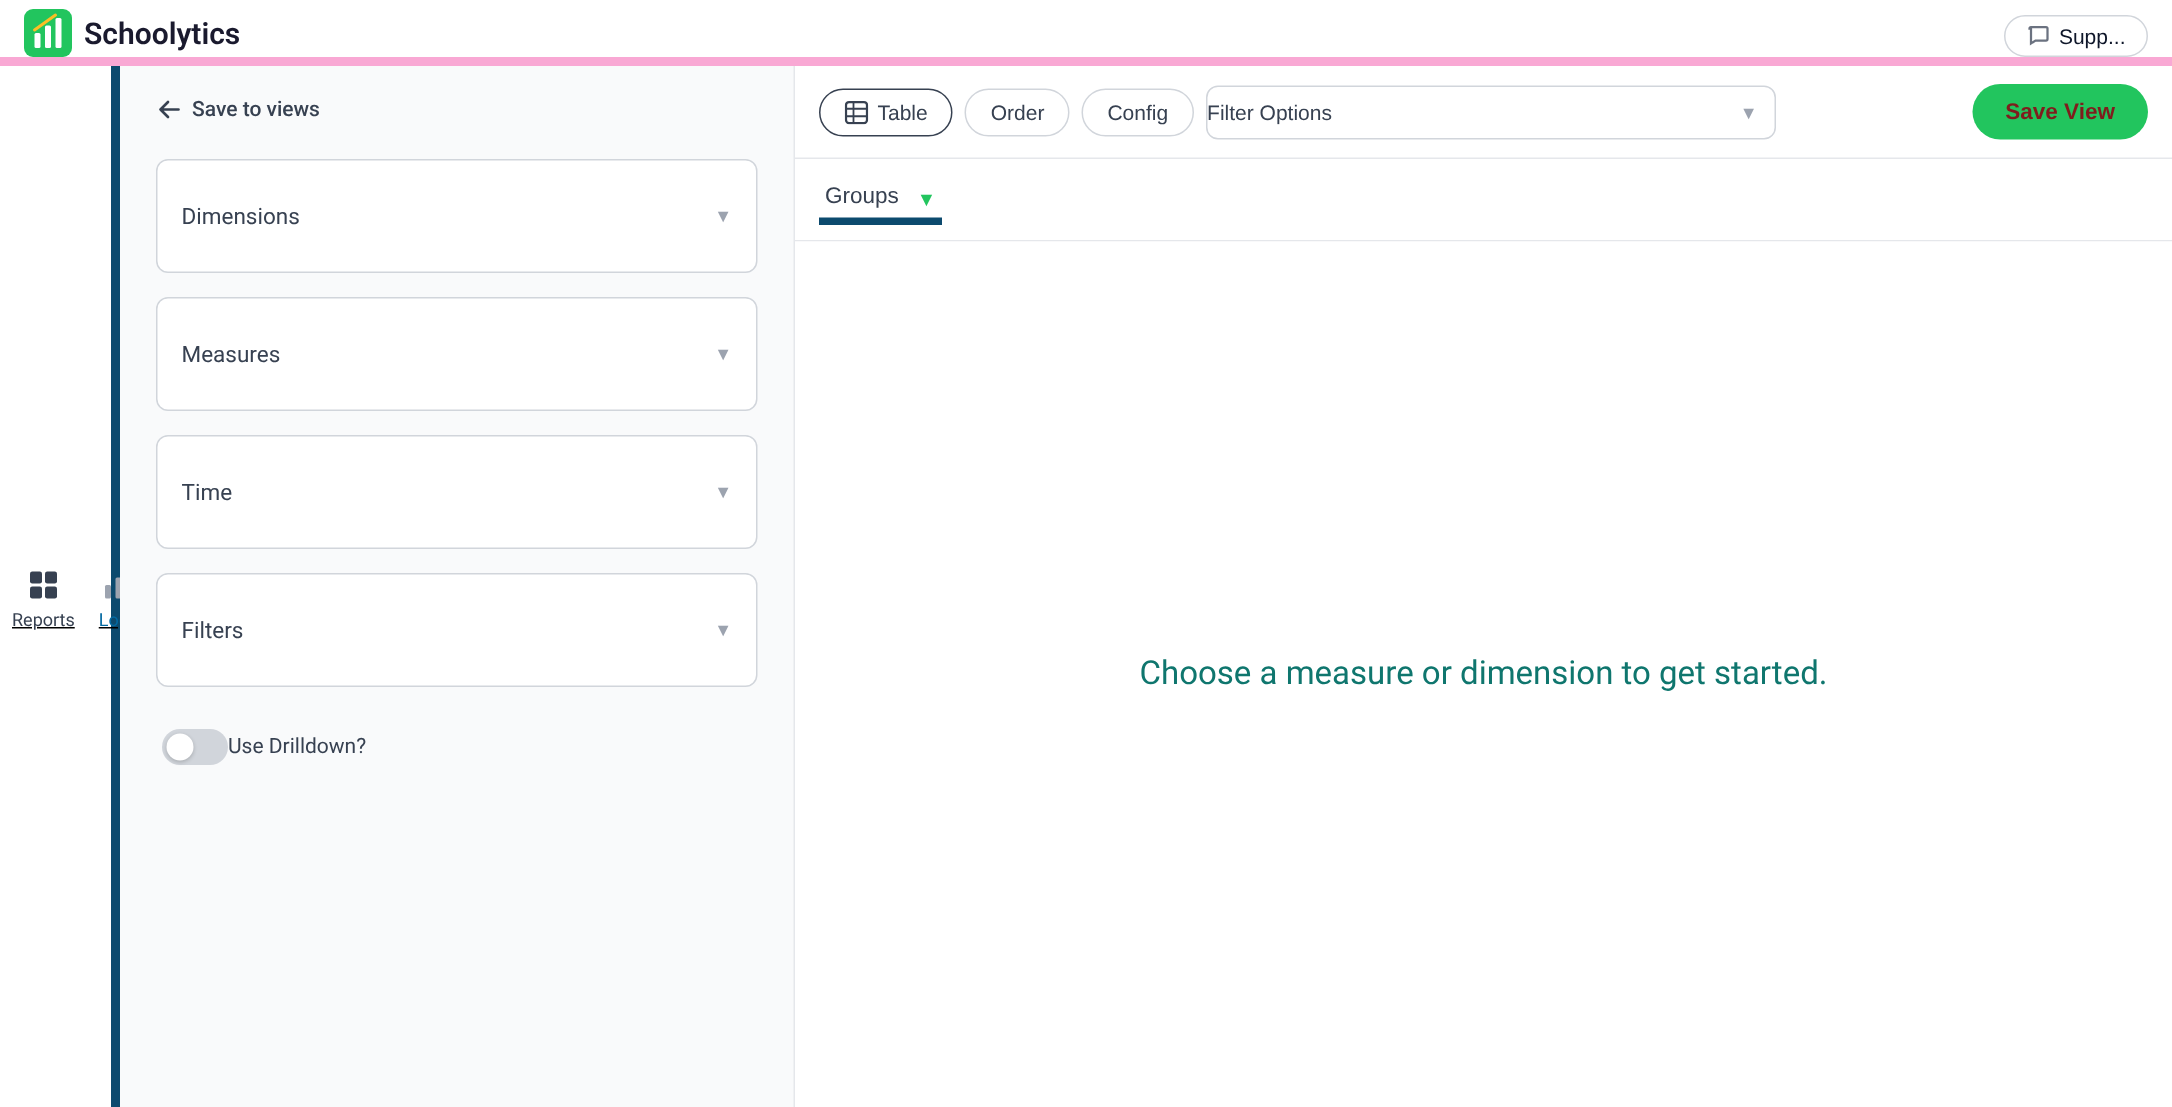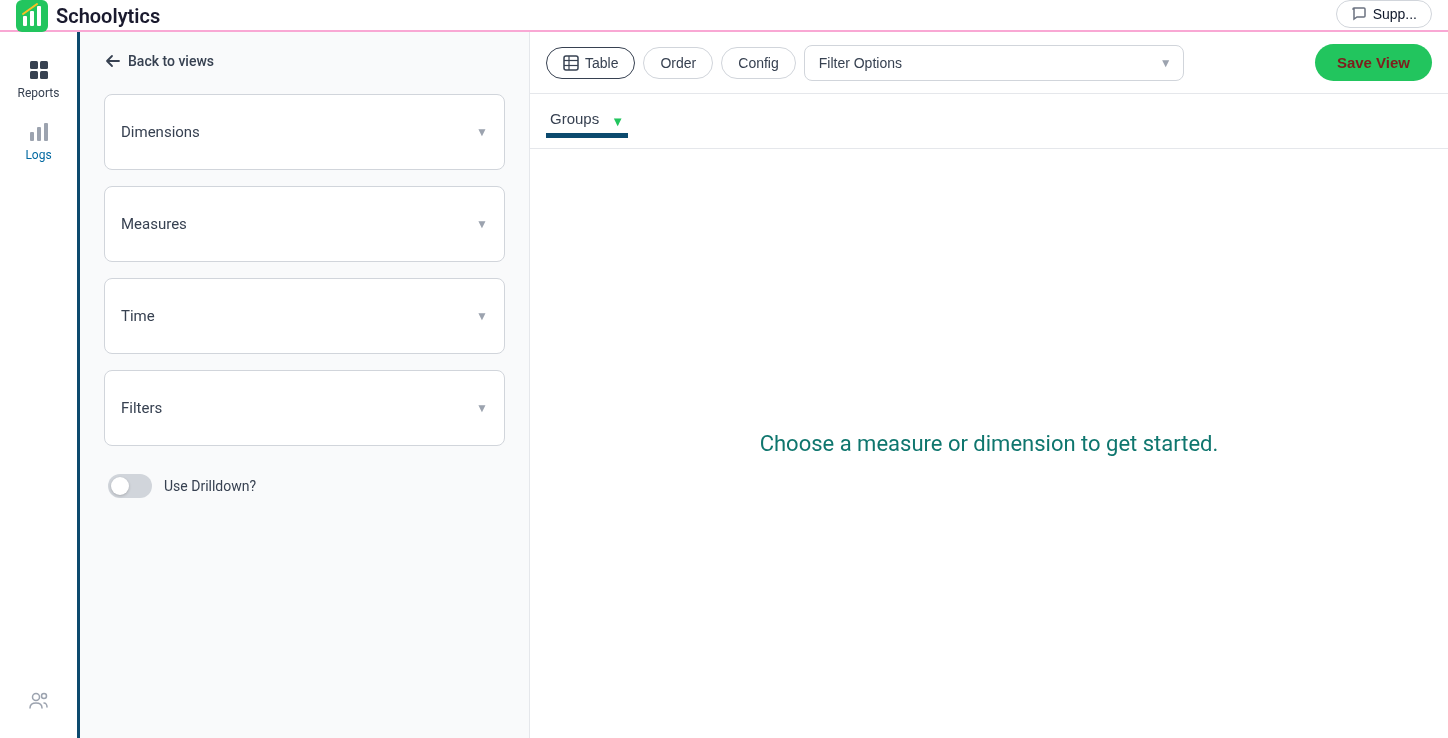--- a/index.html
+++ b/index.html
@@ -1,24 +1,24 @@
 <!DOCTYPE html>
 <html><head>
   <meta charset="utf-8">
   <style>
     * { box-sizing: border-box; margin: 0; padding: 0; }
     body { font-family: -apple-system, BlinkMacSystemFont, 'Segoe UI', Roboto, sans-serif; background: #fff; height: 738px; overflow: hidden; display: flex; flex-direction: column; }
 
     
     .top-nav {
-      height: 32px;
-      background: #fff;
-      border-bottom: 2px solid #f9a8d4;
-      display: flex;
-      align-items: flex-start;
+      height: 44px;
+      background: #fff;
+      border-bottom: 6px solid #f9a8d4;
+      display: flex;
+      align-items: flex-end;
       justify-content: space-between;
       padding: 0 16px;
       flex-shrink: 0;
       z-index: 10;
     }
     .logo-area {
       display: flex;
       align-items: center;
       gap: 8px;
     }
@@ -48,26 +48,27 @@
     .main-layout {
       display: flex;
       flex: 1;
       overflow: hidden;
     }
 
     
     .sidebar {
       width: 80px;
       background: #fff;
-      border-right: 3px solid #0c4a6e;
-      display: flex;
-      flex-direction: column;
+      border-right: 6px solid #0c4a6e;
+      display: flex;
+      flex-direction: row;
       align-items: center;
       padding-top: 16px;
       flex-shrink: 0;
+      text-decoration: underline;
     }
     .sidebar-item {
       display: flex;
       flex-direction: column;
       align-items: center;
       gap: 4px;
       padding: 10px 8px;
       cursor: pointer;
       border-radius: 8px;
       width: 72px;
@@ -121,21 +122,20 @@
       color: #374151;
     }
     .chevron-down {
       color: #9ca3af;
       font-size: 12px;
     }
 
     .drilldown-row {
       display: flex;
       align-items: center;
-      gap: 12px;
       padding: 12px 4px;
       font-size: 14px;
       color: #374151;
     }
     .toggle-switch {
       position: relative;
       width: 44px;
       height: 24px;
     }
     .toggle-slider {
@@ -193,21 +193,21 @@
     .tab-btn.active { border-color: #374151; }
     .filter-wrapper {
       position: relative;
       flex: 1;
       max-width: 380px;
     }
     .filter-wrapper select {
       width: 100%;
       border: 1px solid #d1d5db;
       border-radius: 8px;
-      padding: 9px 36px 9px 14px;
+      padding: 9px 36px 9px 0;
       font-size: 14px;
       color: #374151;
       background: #fff;
       appearance: none;
       cursor: pointer;
     }
     .filter-chevron {
       position: absolute;
       right: 12px;
       top: 50%;
@@ -336,21 +336,21 @@
         </svg>
       </div>
     </div>
   </aside>
 
   <div class="left-panel">
     <div class="back-link">
       <svg width="18" height="18" viewBox="0 0 18 18" fill="none">
         <path d="M15 9H3M3 9l5-5M3 9l5 5" stroke="#374151" stroke-width="1.8" stroke-linecap="round" stroke-linejoin="round"></path>
       </svg>
-      <span>Back to views</span>
+      <span>Save to views</span>
     </div>
 
     <div class="dropdown-field">
       <span>Dimensions</span>
       <span class="chevron-down">▼</span>
     </div>
 
     <div class="dropdown-field">
       <span>Measures</span>
       <span class="chevron-down">▼</span>

